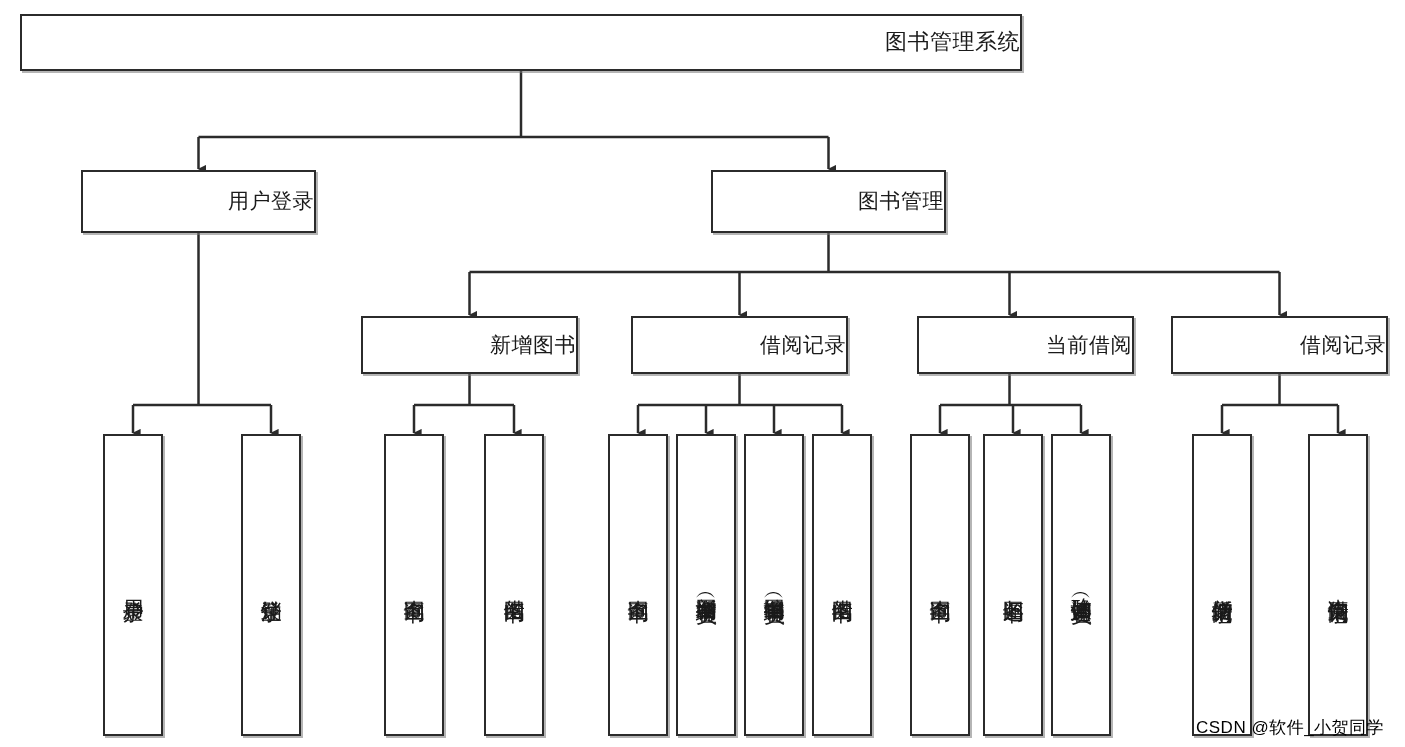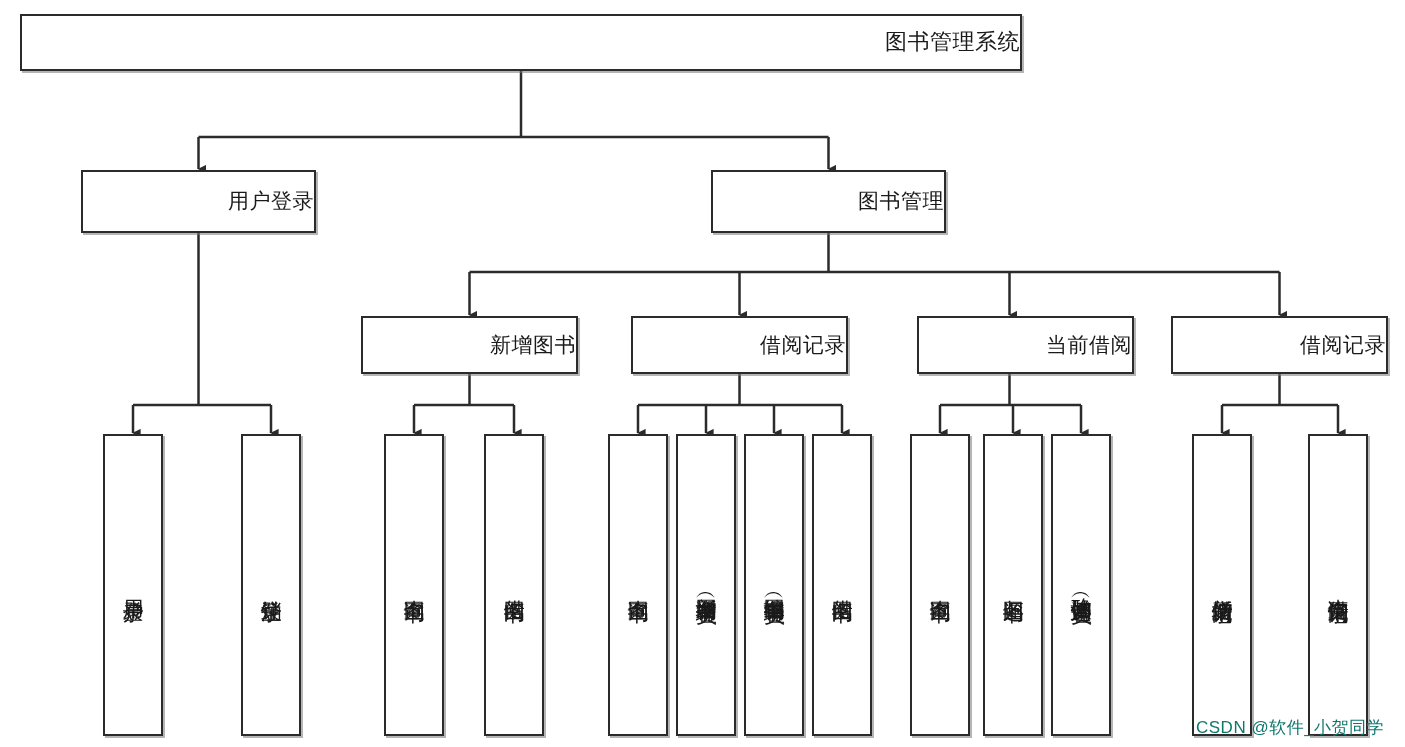--- a/index.html
+++ b/index.html
@@ -172,14 +172,14 @@
         <span class="node-label">确认归还（管理员）</span>
       </div>
       <div class="node vertical" style="left: 1192px; top: 434px; width: 60px; height: 302px;">
         <span class="node-label">新增借阅记录</span>
       </div>
       <div class="node vertical" style="left: 1308px; top: 434px; width: 60px; height: 302px;">
         <span class="node-label">查询借阅记录</span>
       </div>
     </div>
 
-  <div id="watermark" style="left: 1196px; top: 716px; color: #0f766e;">CSDN @软件_小贺同学</div>
+  <div id="watermark" style="left: 1196px; top: 716px; color: #000000;">CSDN @软件_小贺同学</div>
 </div>
 
 </body></html>

